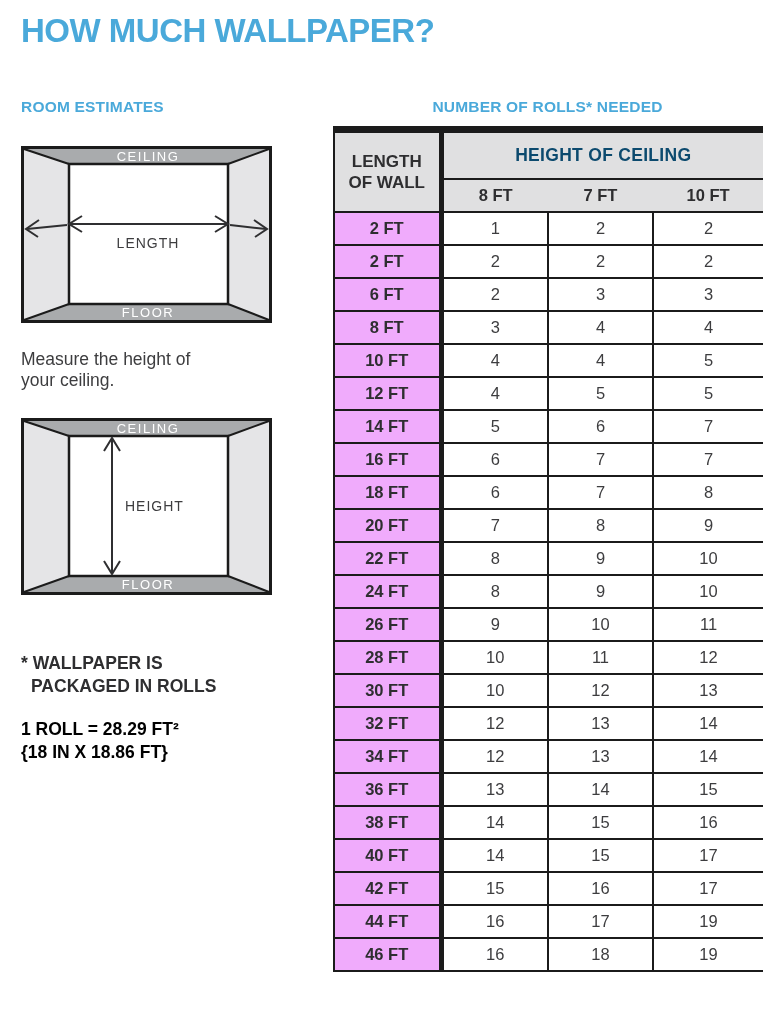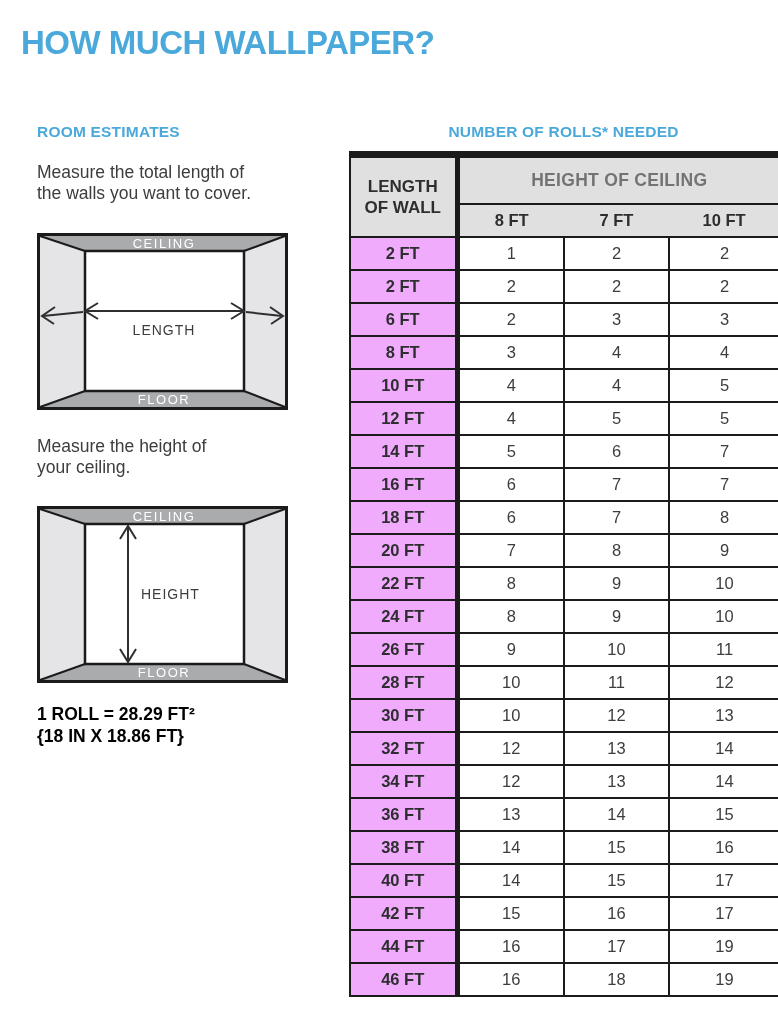--- a/index.html
+++ b/index.html
@@ -4,25 +4,25 @@
 <style>
   html,body { margin:0; padding:0; background:#ffffff; }
   .page {
     position:relative;
     width:778px; height:1024px;
     background:#ffffff;
     font-family:"Liberation Sans", sans-serif;
     overflow:hidden;
   }
   h1.page-title {
-    margin:0; padding:24px 0 0 21px;
+    margin:0; padding:12px 0 0 21px;
     font-size:33px; font-weight:bold; letter-spacing:-0.5px;
     color:#4AA9DA;
   }
-  .columns { display:flex; margin-top:61px; padding-left:21px;justify-content:flex-end; }
+  .columns { display:flex; margin-top:48px; padding-left:21px; }
   .left-col  { width:312px; flex:none; }
   .right-col { width:429px; flex:none; }
   h2.section-heading {
     margin:0; font-size:15.5px; font-weight:bold; letter-spacing:0.2px;
     color:#4AA9DA;
   }
   .right-col h2.section-heading { text-align:center; margin-bottom:10px; }
   .para {
     margin:0; font-size:17.5px; line-height:1.18; color:#3d3d3f;
     white-space:pre-line;
@@ -52,21 +52,21 @@
     background:#e0e0e1;
     border-left:2px solid #1b1b1b;
     border-right:5px solid #1b1b1b;
     border-bottom:2px solid #1b1b1b;
     font-size:17px; font-weight:bold; color:#2e2e30;
     white-space:pre-line; line-height:1.25;
   }
   th.group-header {
     background:#e0e0e1; height:45px;
     border-bottom:2px solid #1b1b1b;
-    font-size:17.5px; font-weight:bold; color:#737373; letter-spacing:0.3px;
+    font-size:17.5px; font-weight:bold; color:#0c4a6e; letter-spacing:0.3px;
   }
   th.col-header {
     background:#e0e0e1; height:31px;
     border-bottom:2px solid #1b1b1b;
     font-size:16.5px; font-weight:bold; color:#2e2e30;
   }
   .rolls-table tbody td {
     height:31px; background:#ffffff;
     border-bottom:2px solid #1b1b1b;
     font-size:16.5px; color:#3d3d3f;
@@ -87,22 +87,20 @@
 
 <div class="page">
 
   <h1 class="page-title">HOW MUCH WALLPAPER?</h1>
 
   <div class="columns">
 
     <div class="left-col">
       <h2 class="section-heading">ROOM ESTIMATES</h2>
 
-      <p class="para para-length">Measure the total length of
-the walls you want to cover.</p>
 
       <svg class="diagram" width="251" height="177" viewBox="0 0 251 177">
         <rect x="1.5" y="1.5" width="248" height="174" fill="#ffffff" stroke="#1b1b1b" stroke-width="3"></rect>
         <polygon points="3,3 248,3 207,18 48,18" fill="#a9abad"></polygon>
         <polygon points="3,174 248,174 207,158 48,158" fill="#a9abad"></polygon>
         <polygon points="3,3 48,18 48,158 3,174" fill="#e5e5e7"></polygon>
         <polygon points="248,3 207,18 207,158 248,174" fill="#e5e5e7"></polygon>
         <g stroke="#1b1b1b" stroke-width="2">
           <line x1="3" y1="3" x2="48" y2="18"></line>
           <line x1="248" y1="3" x2="207" y2="18"></line>
@@ -144,20 +142,22 @@
         <text class="strip-label" x="127" y="171" text-anchor="middle">FLOOR</text>
         <g stroke="#2f2f31" stroke-width="2" fill="none">
           <line x1="91" y1="20" x2="91" y2="156"></line>
           <polyline points="83,33 91,20 99,33"></polyline>
           <polyline points="83,143 91,156 99,143"></polyline>
         </g>
         <text class="measure-label" x="104" y="93" text-anchor="start">HEIGHT</text>
       </svg>
 
 
+      <p class="footnote">* WALLPAPER IS
+PACKAGED IN ROLLS</p>
 
       <p class="roll-info"><span>1 ROLL = 28.29 FT²</span>
 <span>{18 IN X 18.86 FT}</span></p>
     </div>
 
     <div class="right-col">
       <h2 class="section-heading">NUMBER OF ROLLS* NEEDED</h2>
 
       <table class="rolls-table">
         <colgroup>

